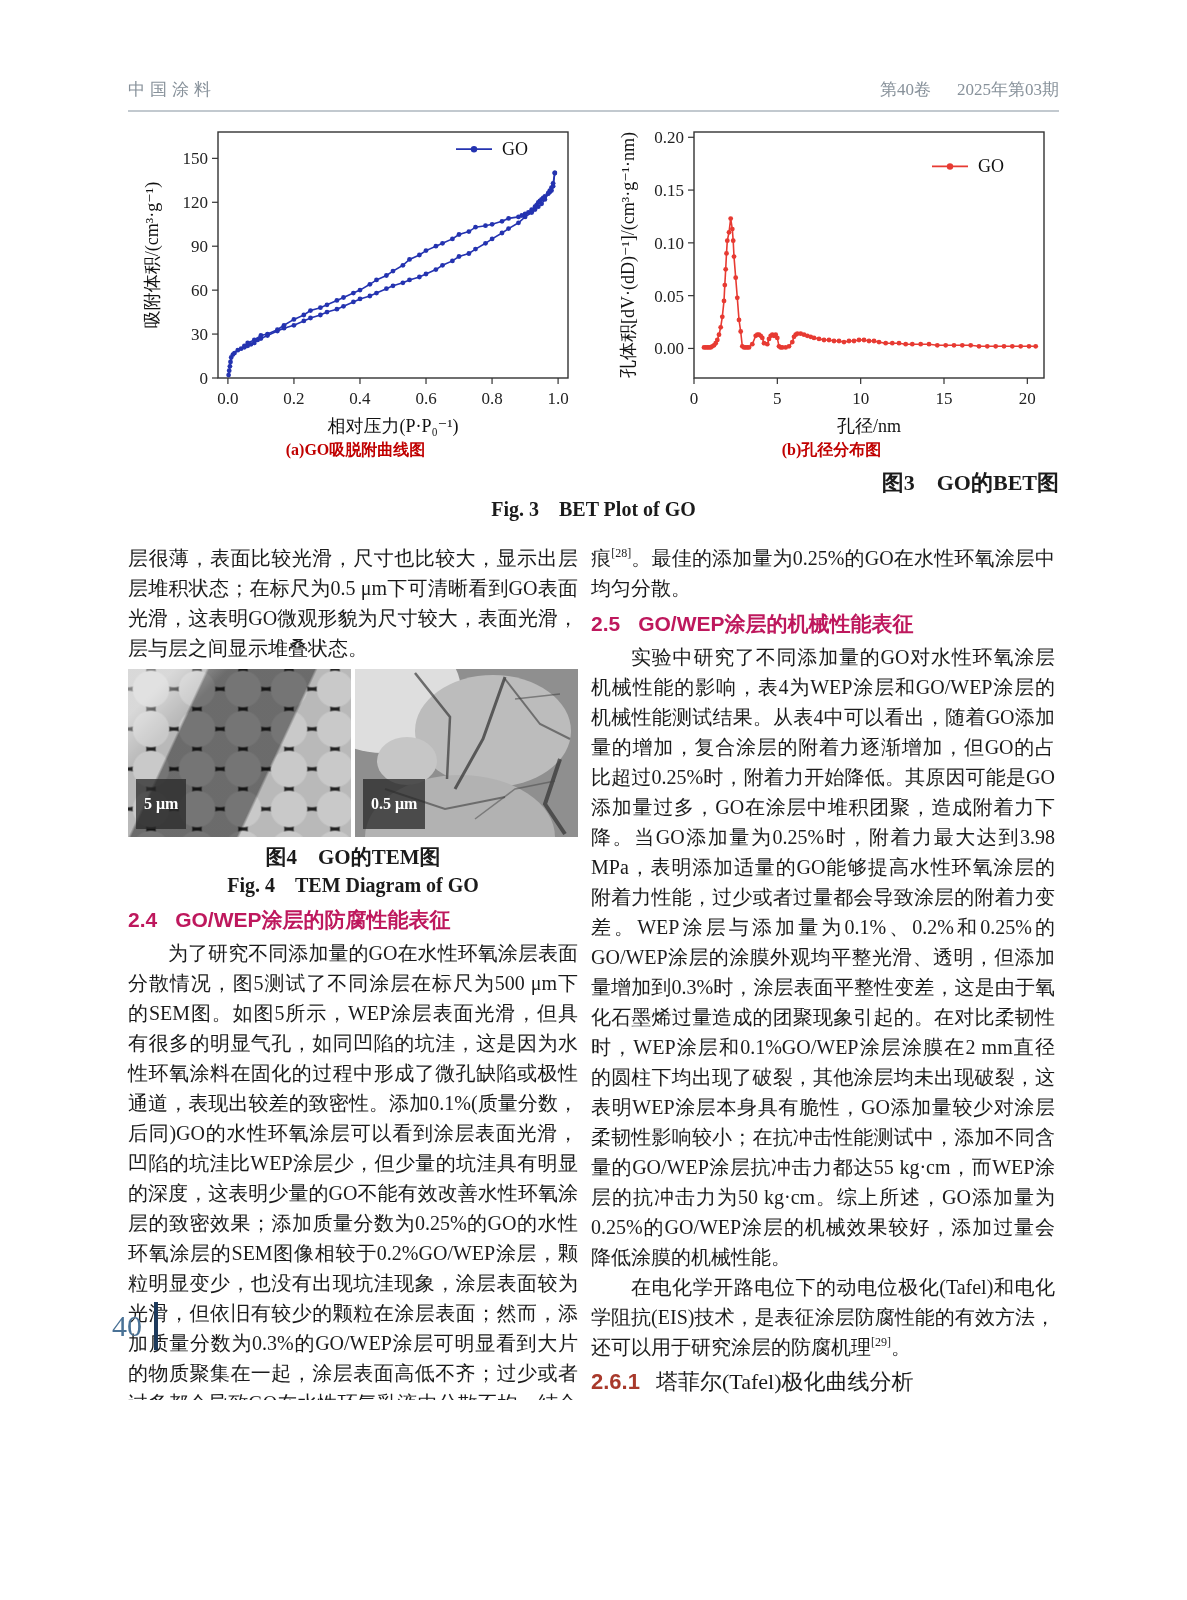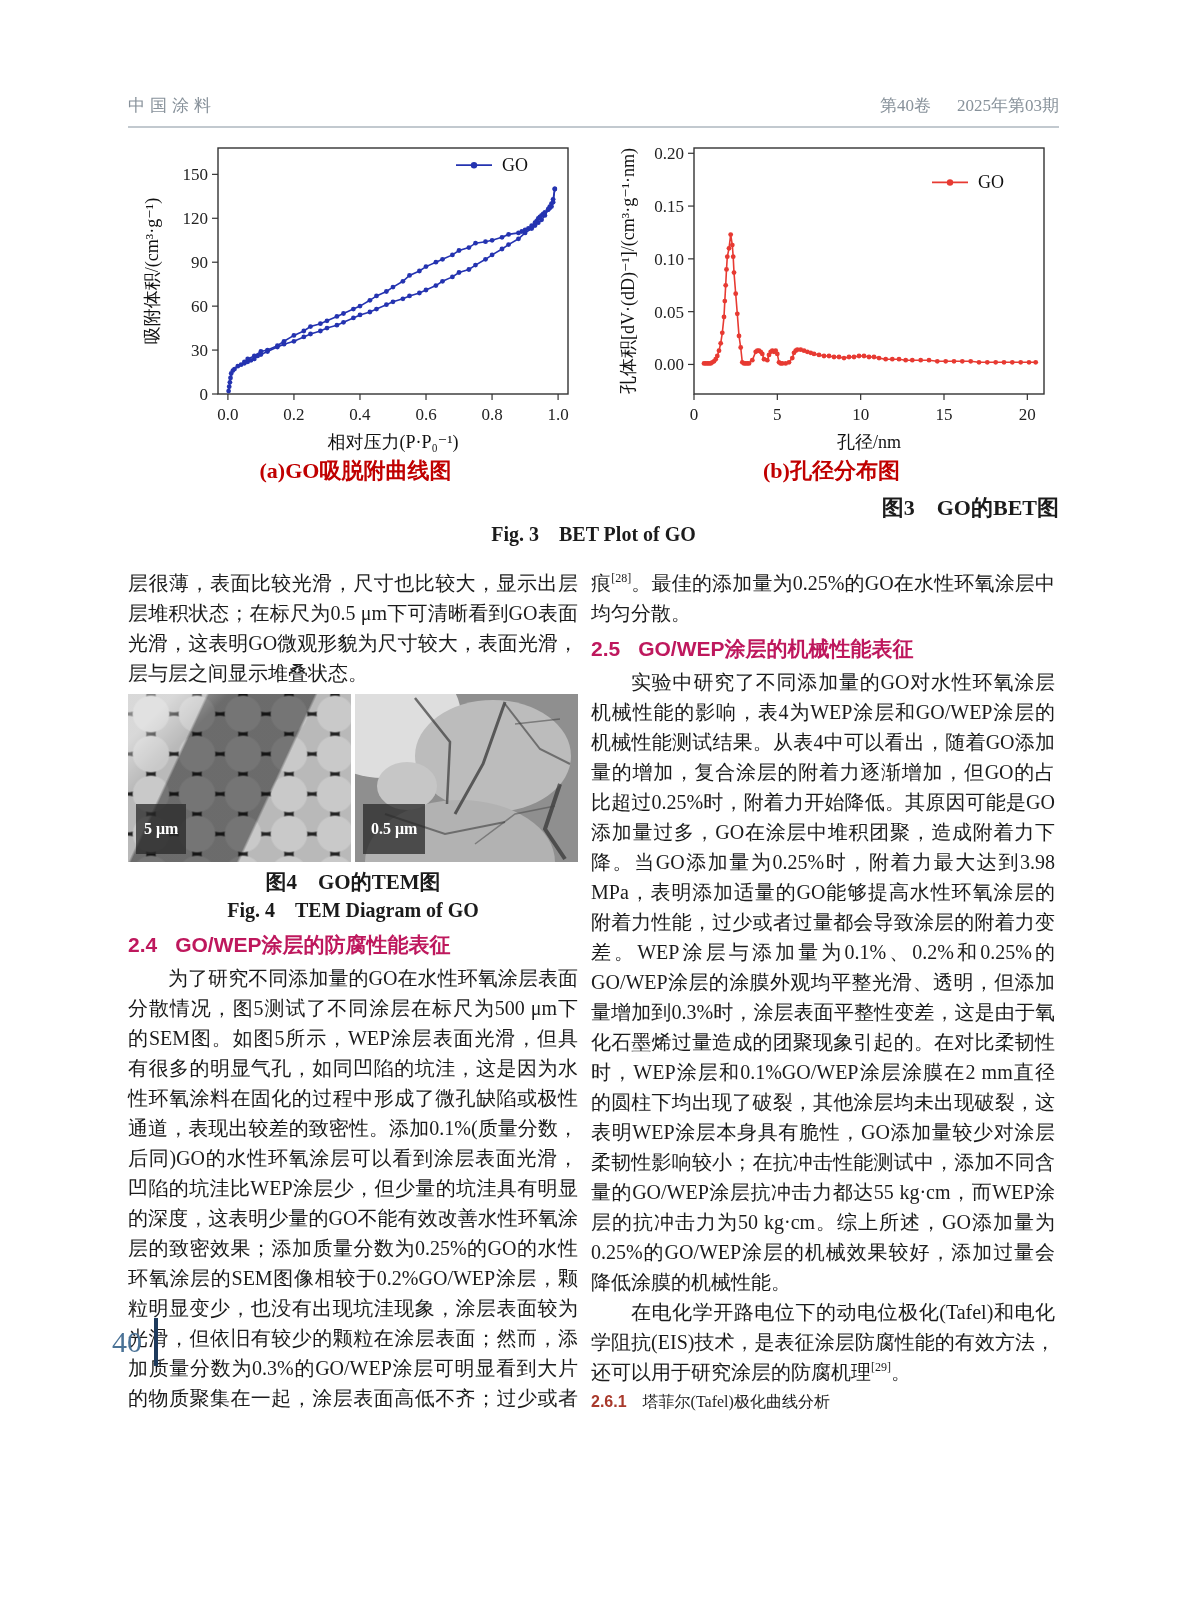--- a/index.html
+++ b/index.html
@@ -1,45 +1,45 @@
 <!DOCTYPE html>
 <html><head>
 <meta charset="utf-8">
 <style>
   html,body{margin:0;padding:0;background:#ffffff;}
-  .page{position:relative;width:1187px;height:1400px;margin:16px auto;background:#fff;
+  .page{position:relative;width:1187px;height:1400px;margin:0 auto;background:#fff;
         box-sizing:border-box;padding:78px 128px 0;overflow:hidden;
         font-family:"Liberation Serif","DejaVu Serif",serif;color:#1b1b1b;}
   
   .hdr{display:flex;justify-content:space-between;align-items:baseline;
        font-size:17px;color:#87919a;}
   .hdr .journal{letter-spacing:5px;}
   .hdr .vol{margin-right:26px;}
   .hdr-rule{border-bottom:2px solid #c2c9cf;margin-top:9px;}
   
   .charts-row{display:flex;justify-content:space-between;margin-top:8px;}
   .chart-fig{width:455px;display:flex;flex-direction:column;align-items:center;}
   .chart-fig svg{display:block;}
-  .sub-caption{font-size:22px;font-weight:bold;color:#c00000;margin-top:2px;}
+  .sub-caption{font-size:16px;font-weight:bold;color:#c00000;margin-top:2px;}
   .tick{font-size:17px;fill:#222;font-family:"Liberation Serif","DejaVu Serif",serif;}
   .axis-label{font-size:18px;fill:#111;font-family:"Liberation Serif","DejaVu Serif",serif;}
   .legend-text{font-size:18px;fill:#111;font-family:"Liberation Serif","DejaVu Serif",serif;}
   
   .fig3-cap{text-align:center;margin-top:8px;line-height:27px;}
   .fig3-cap .cn{font-size:22px;font-weight:bold;text-align:right;}
   .fig3-cap .en{font-size:20px;font-weight:bold;}
   
   .columns{display:grid;grid-template-columns:450px 464px;column-gap:13px;margin-top:20px;}
   .col p{margin:0;font-size:20px;line-height:30px;text-align:justify;}
   .col p.indent{text-indent:2em;}
   sup.ref{font-size:12px;vertical-align:super;line-height:0;}
   h3.sec{margin:7px 0 4px;font-size:21px;color:#be185d;
          font-family:Liberation Sans, sans-serif;font-weight:bold;}
   h3.sec .num{margin-right:18px;}
-  h4.subsec{margin:5px 0 3px;font-size:16px;font-weight:normal;}
+  h4.subsec{margin:5px 0 3px;font-size:22px;font-weight:normal;}
   h4.subsec .num{color:#a8392b;font-family:"Liberation Sans","DejaVu Sans",sans-serif;
                  font-weight:bold;margin-right:16px;}
   
   .tem-row{display:flex;gap:4px;margin:6px 0 2px;}
   .tem{position:relative;width:223px;height:168px;overflow:hidden;}
   .tem-left-bg{position:absolute;inset:0;background-color:#242424;
     background-image:
       radial-gradient(circle, #c9c9c9 57%, rgba(0,0,0,0) 63%),
       radial-gradient(circle, #b9b9b9 57%, rgba(0,0,0,0) 63%);
     background-size:46px 40px;background-position:0 0,23px 20px;}

